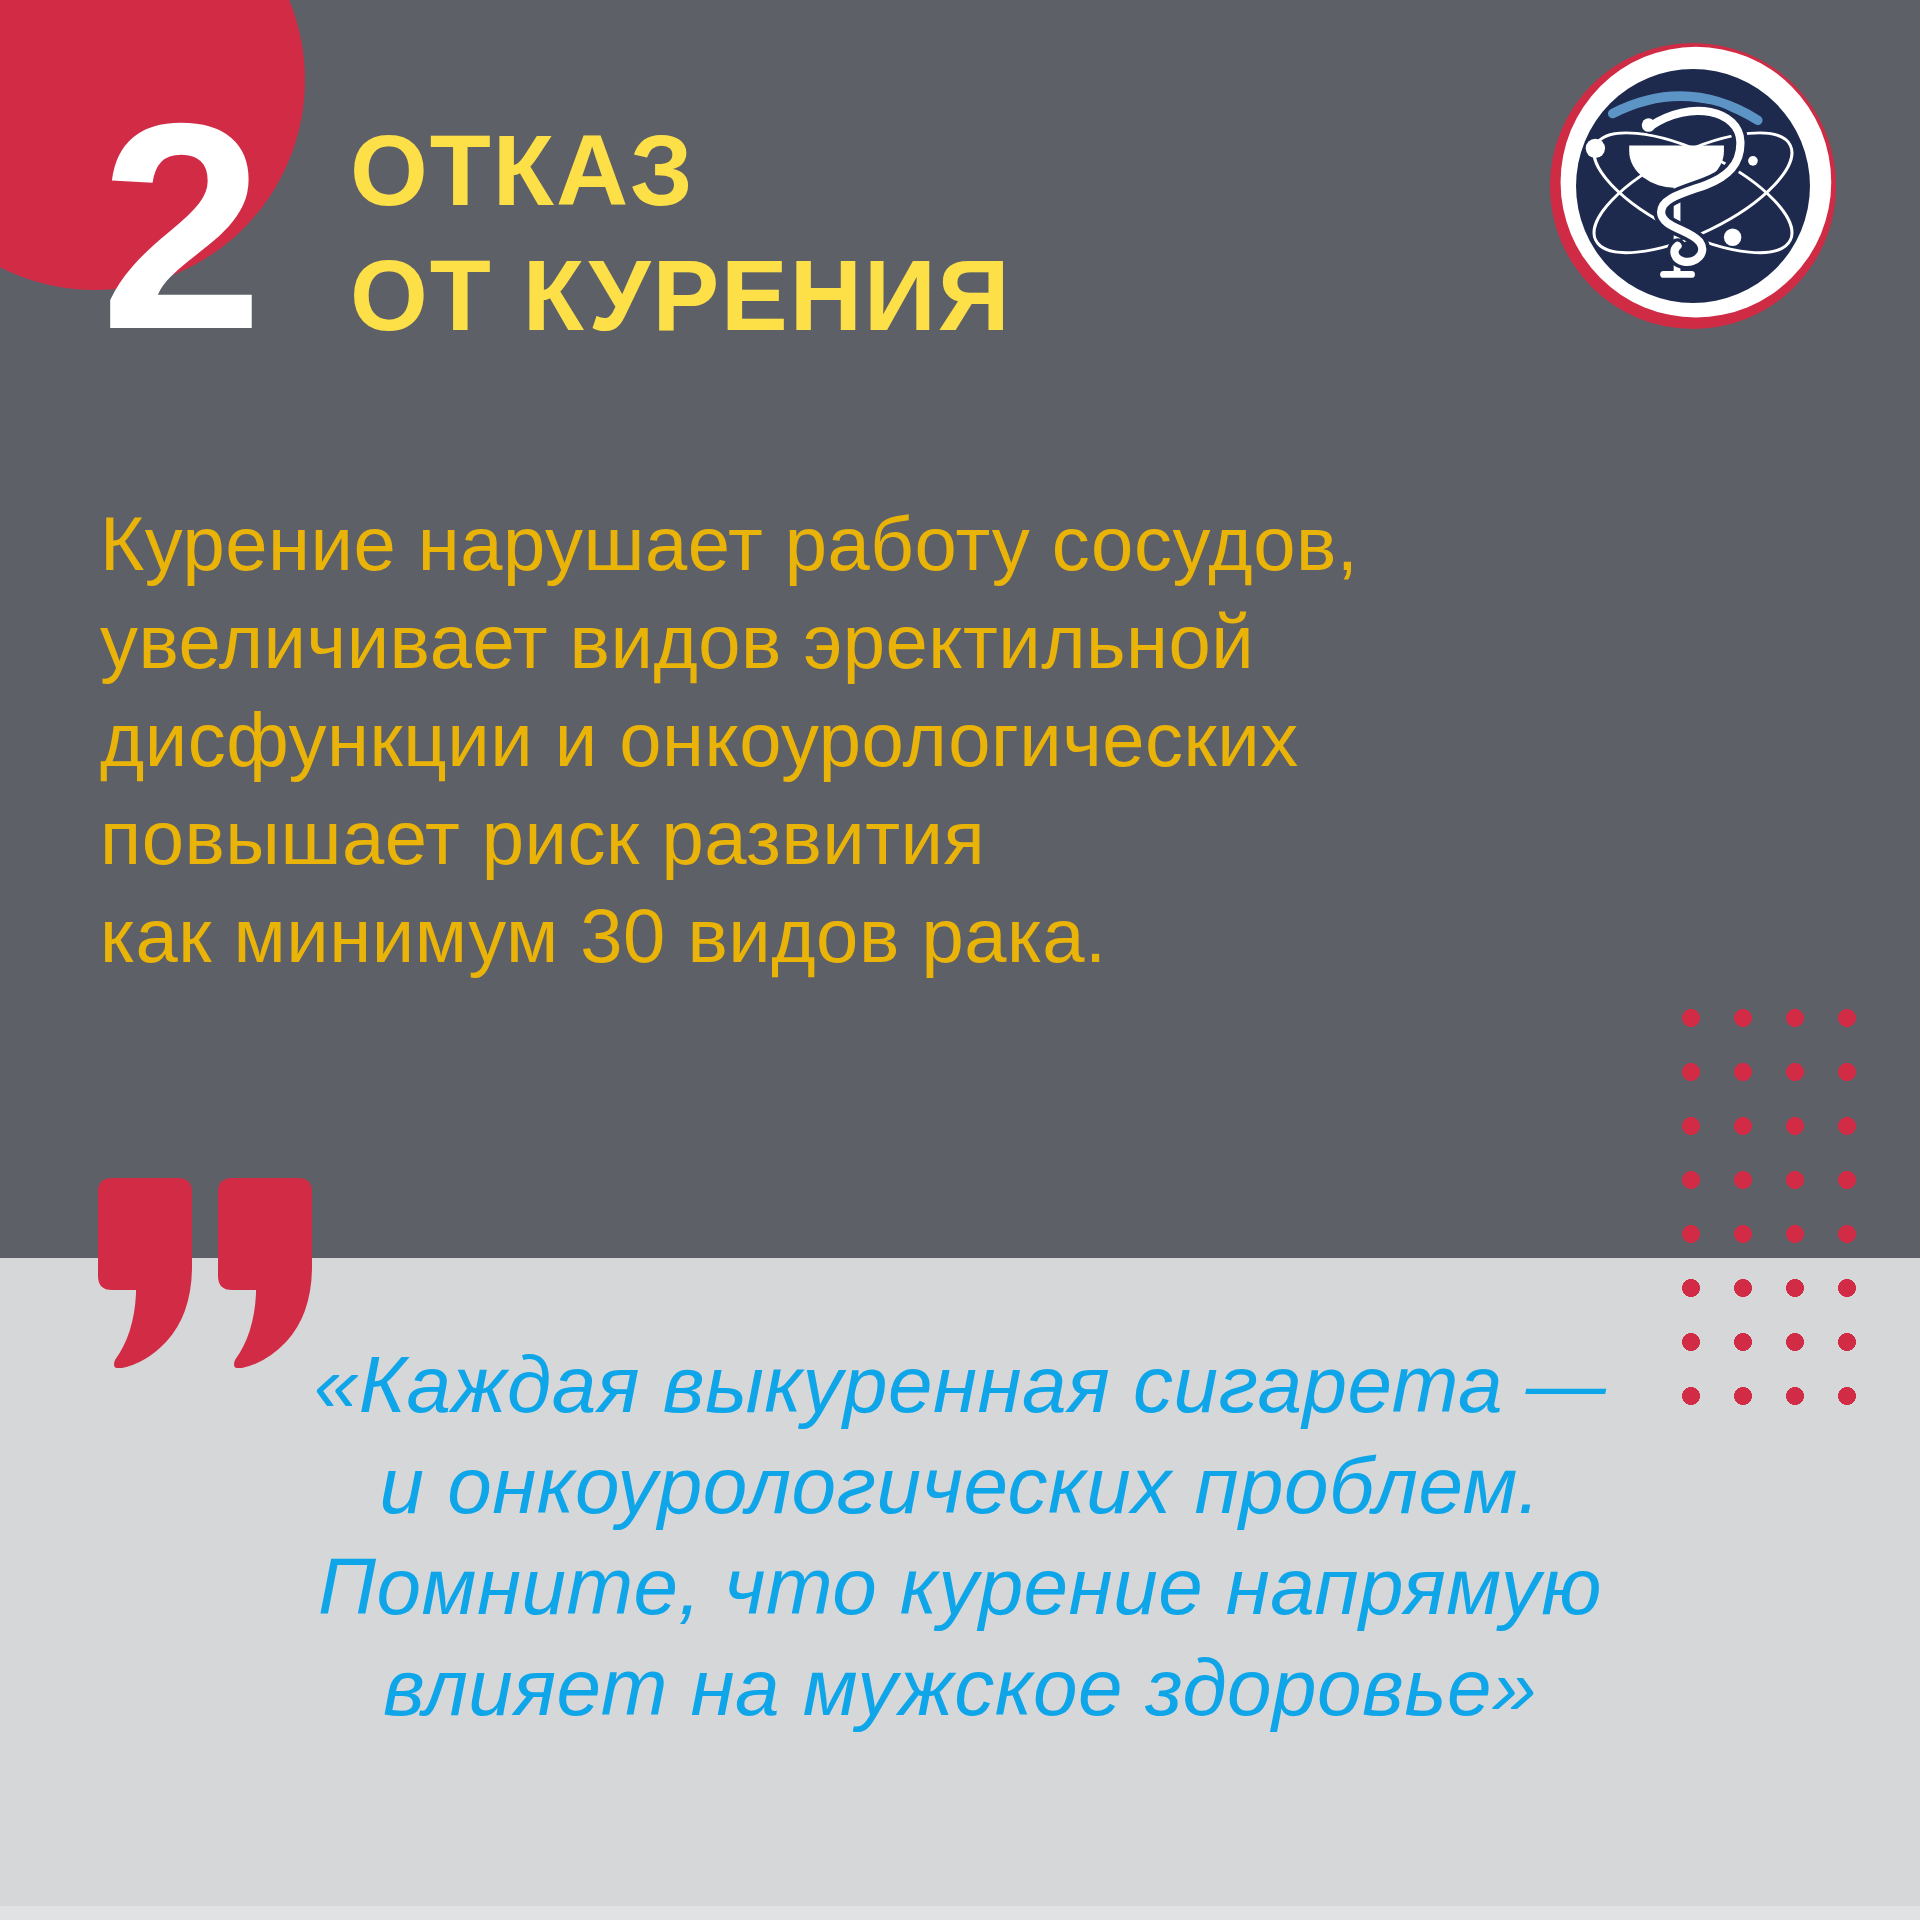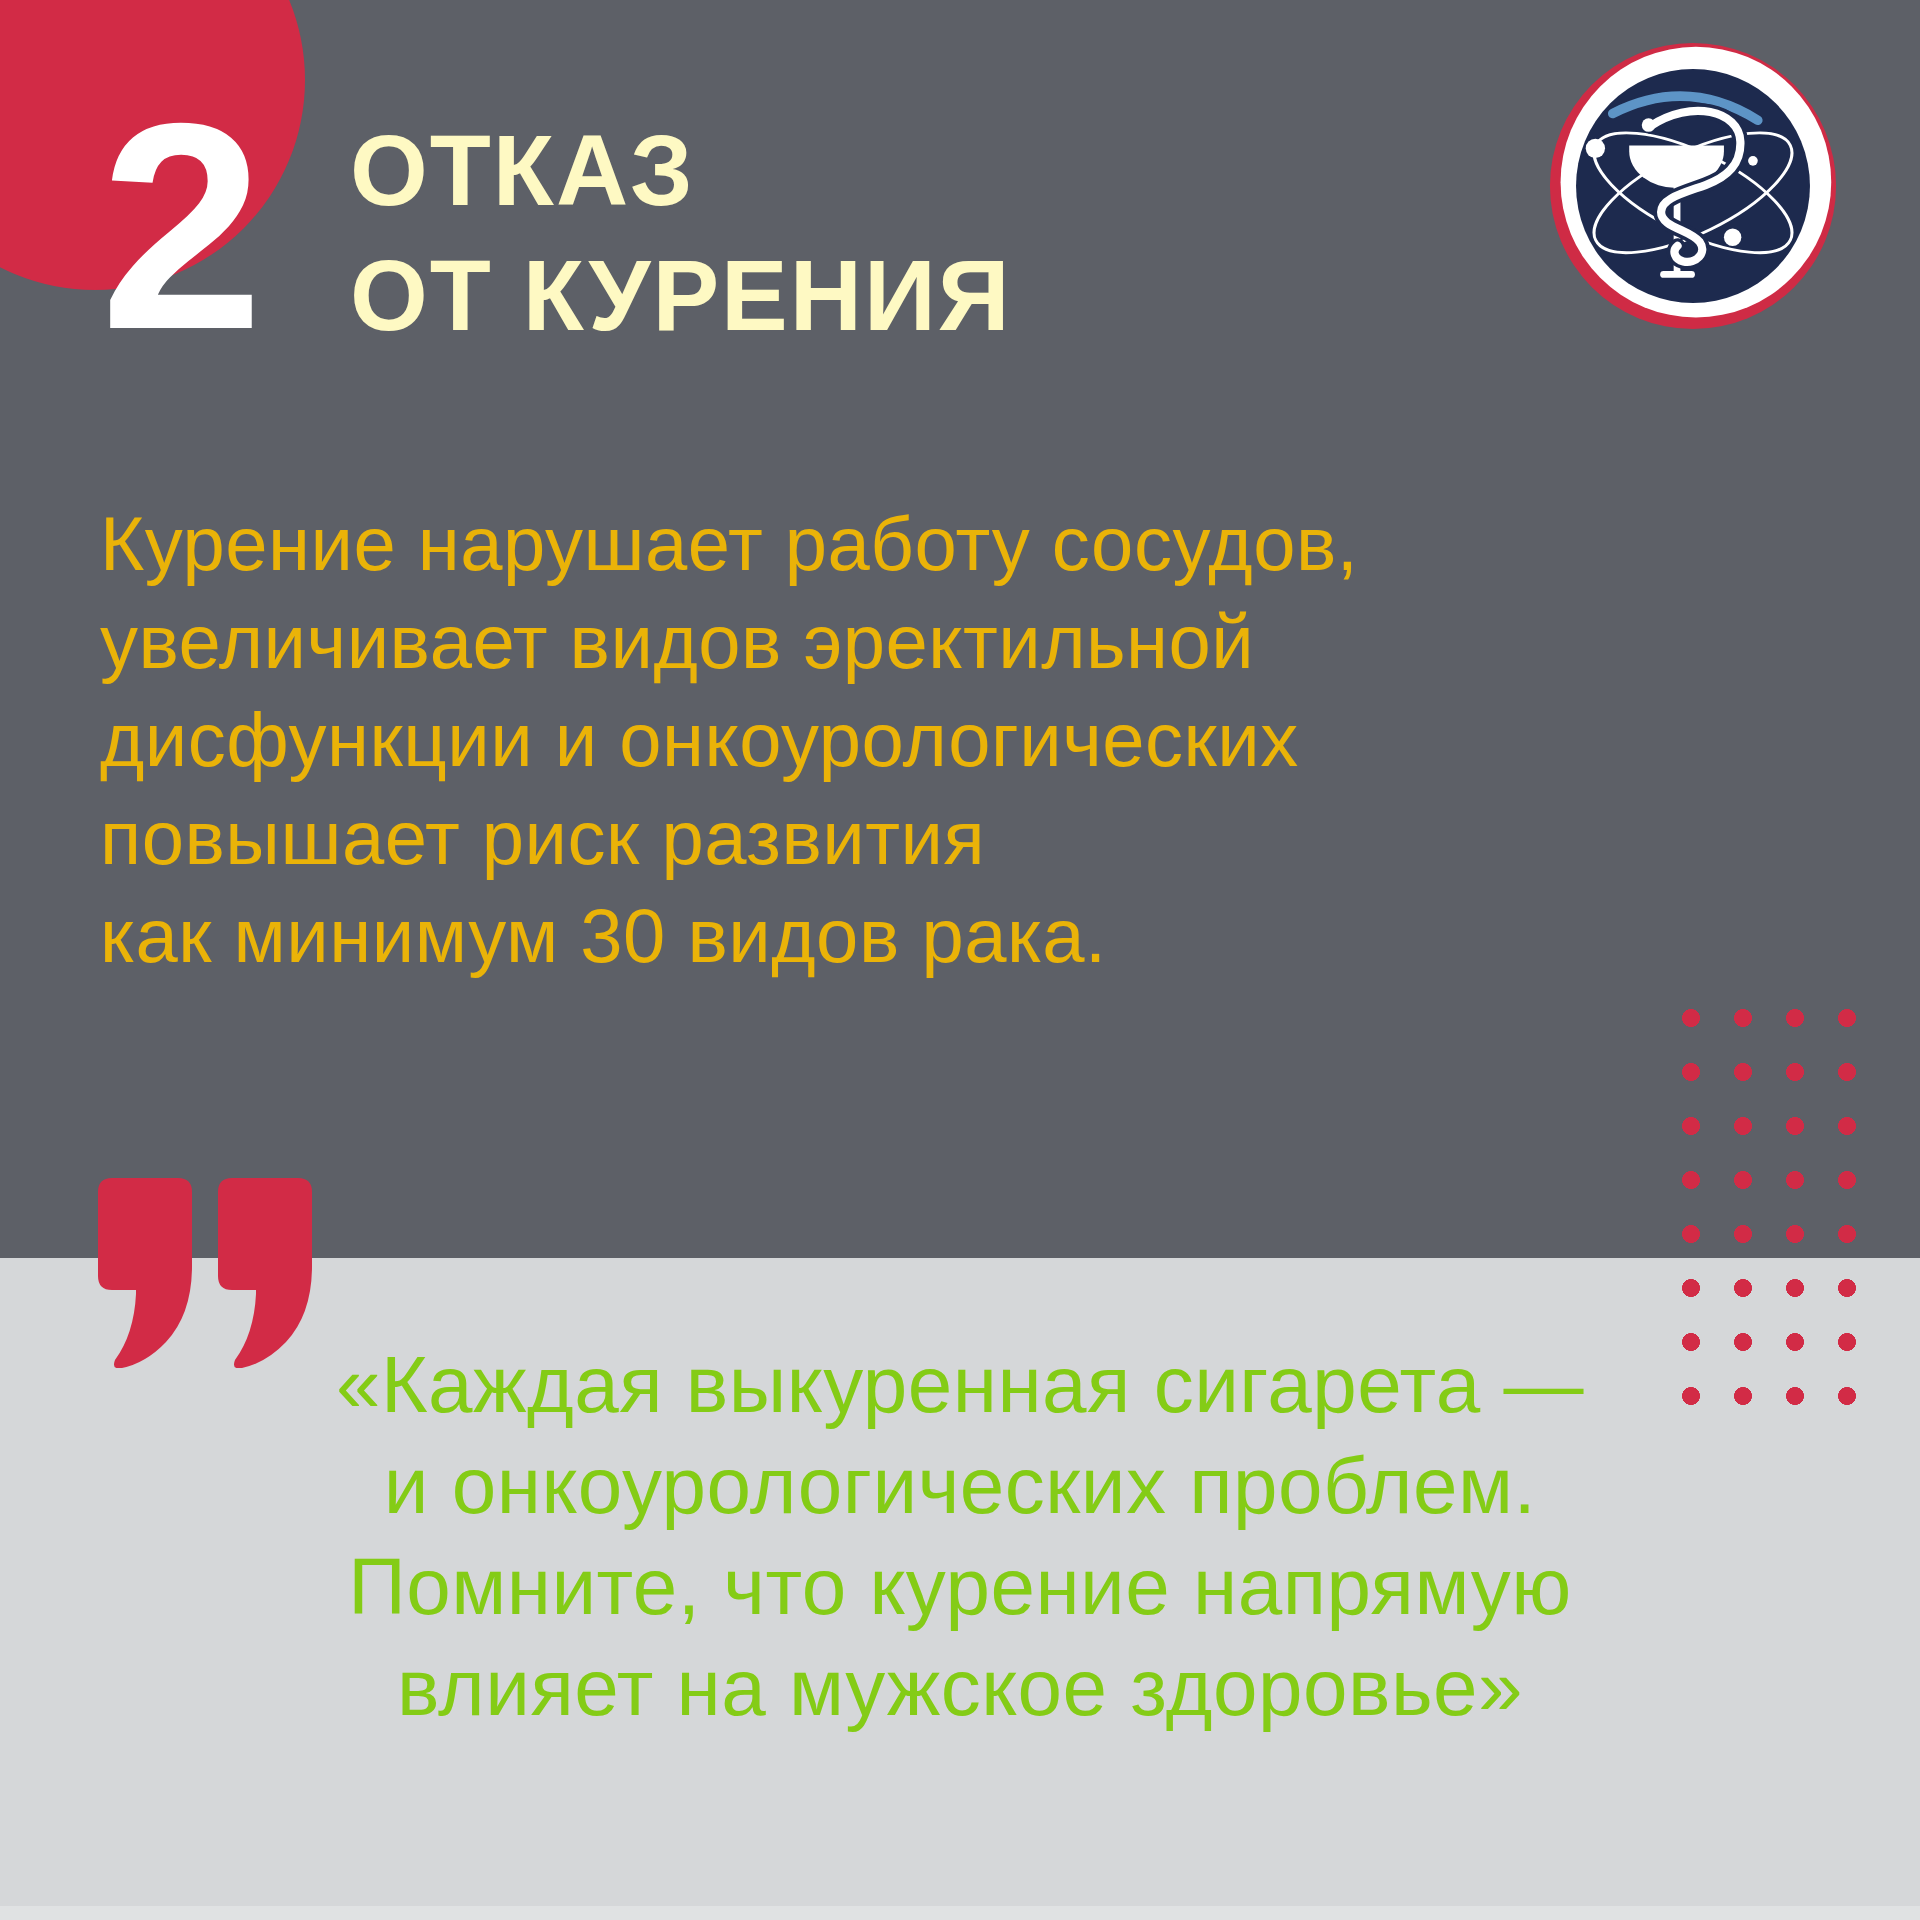--- a/index.html
+++ b/index.html
@@ -26,21 +26,21 @@
     position:absolute;left:-115px;top:-130px;width:420px;height:420px;
     border-radius:50%;background:#d22b46;
   }
   .step-number{
     position:absolute;left:100px;top:79px;
     font-size:294px;line-height:294px;font-weight:700;color:#ffffff;
   }
   .page-title{
     position:absolute;left:350px;top:108px;
     font-size:100px;line-height:125px;font-weight:700;
-    letter-spacing:2px;color:#fef9c3;white-space:nowrap;
+    letter-spacing:2px;color:#fde047;white-space:nowrap;
   }
   .logo{
     position:absolute;left:1548px;top:41px;width:290px;height:290px;
   }
   .body-text{
     position:absolute;left:100px;top:495px;
     font-size:76px;line-height:98px;font-weight:400;
     letter-spacing:.5px;color:#eab308;white-space:nowrap;
   }
   .quote-mark{
@@ -48,21 +48,21 @@
   }
   .dots-pattern{
     position:absolute;left:1665px;top:991px;width:208px;height:432px;
     background-image:radial-gradient(circle 9px at 26px 27px,#d22b46 98%,transparent 100%);
     background-size:52px 54px;
     background-repeat:repeat;
   }
   .quote-text{
     position:absolute;left:60px;top:1334px;width:1800px;
     font-size:80px;line-height:101px;font-weight:400;
-    letter-spacing:.5px;color:#84cc16;text-align:center;white-space:nowrap;
+    letter-spacing:.5px;color:#0ea5e9;text-align:center;white-space:nowrap;font-style:italic;
   }
 </style>
 </head>
 <body>
 
 <div class="canvas">
 
   <div class="section-dark"></div>
   <div class="section-light"></div>
   <div class="footer-strip"></div>

